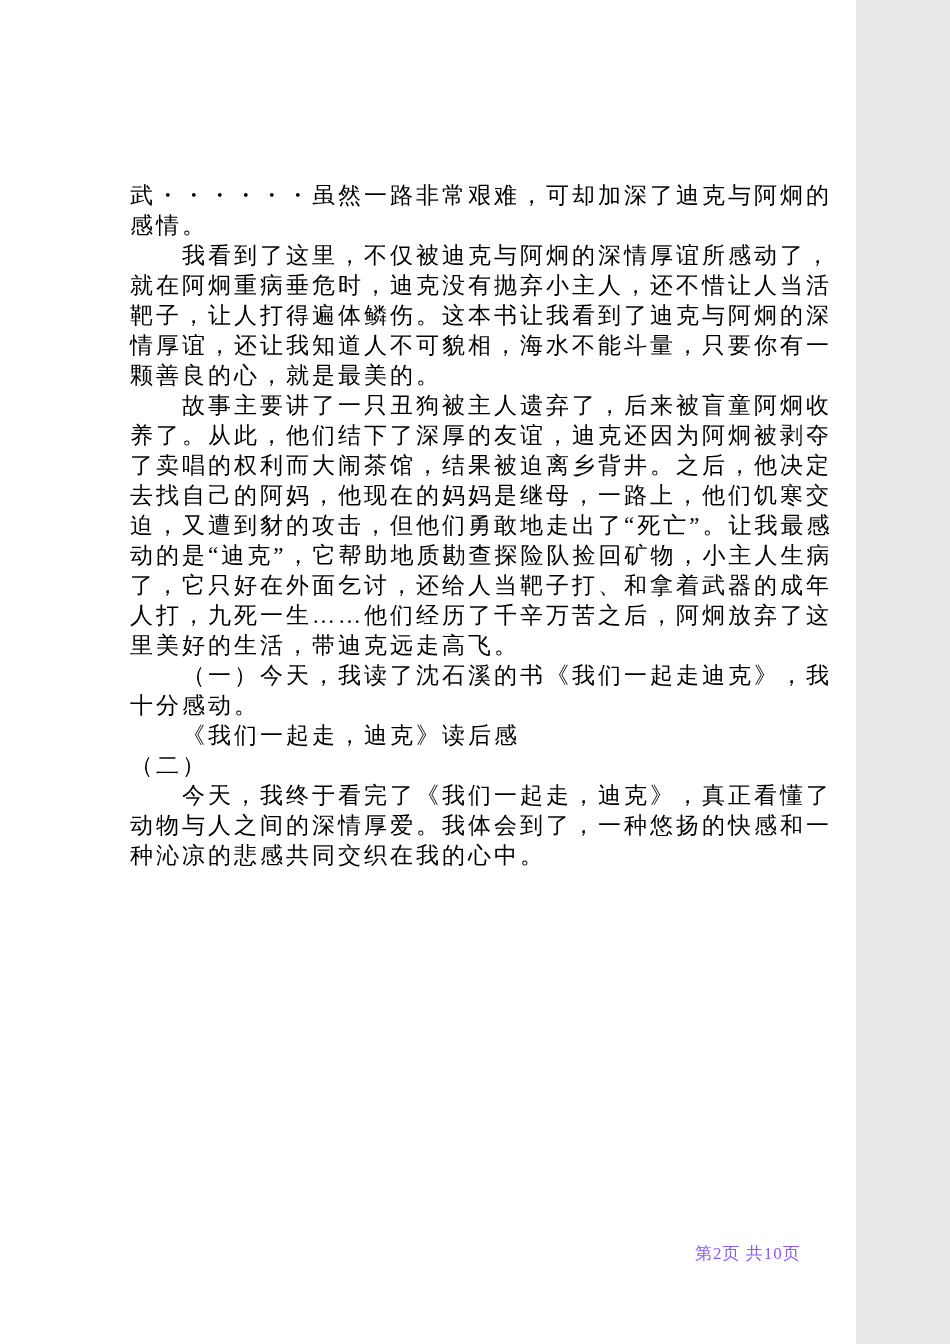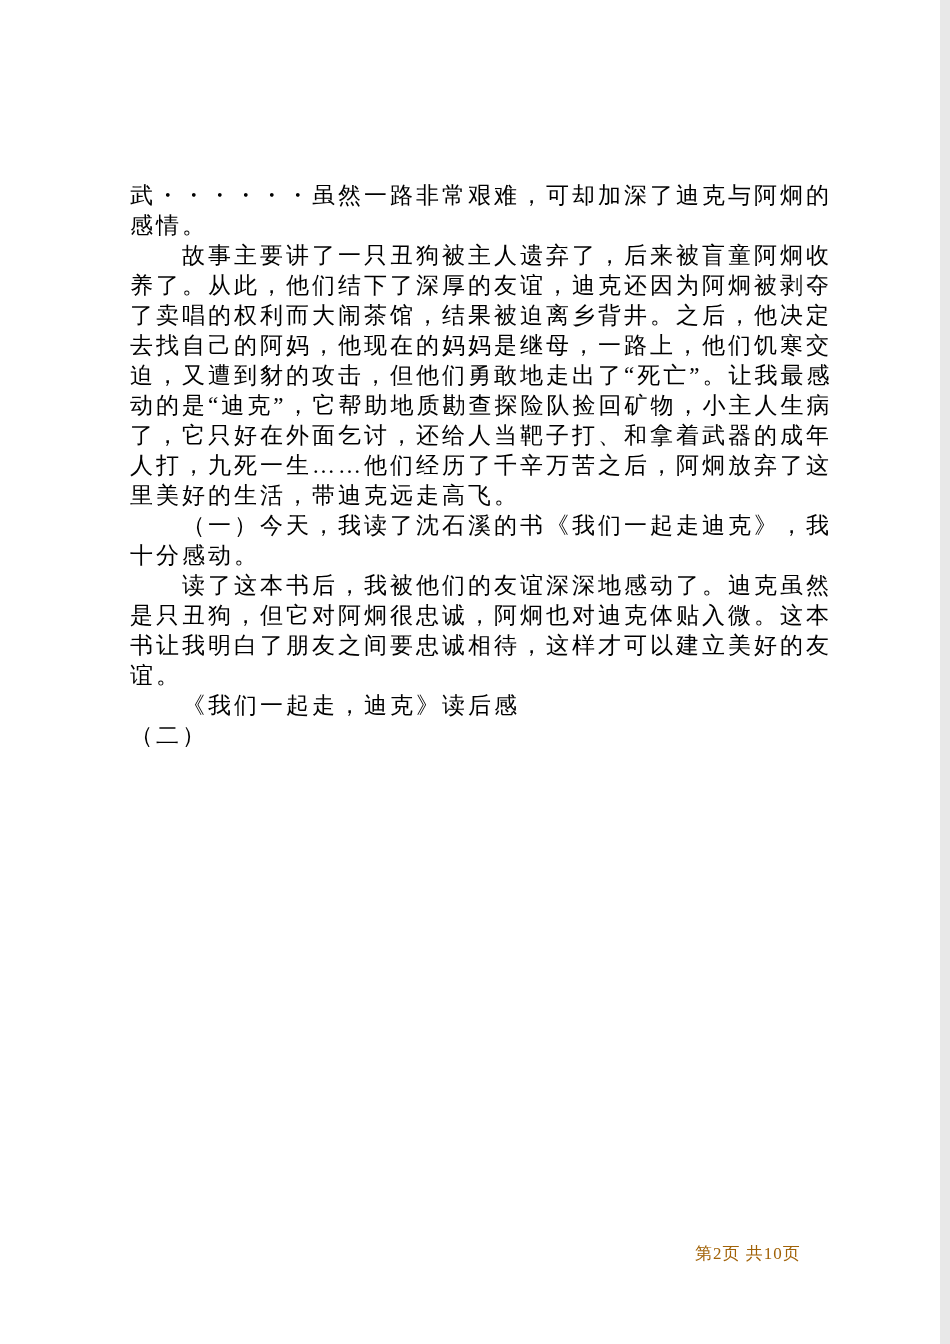--- a/index.html
+++ b/index.html
@@ -7,21 +7,21 @@
     padding: 0;
   }
   body {
     width: 950px;
     height: 1344px;
     background: #e8e8e8;
     font-family: "Liberation Serif", "DejaVu Serif", serif;
   }
   .page {
     position: relative;
-    width: 940px;
+    width: 856px;
     height: 1344px;
     background: #ffffff;
     overflow: hidden;
     color: #000000;
   }
   .doc-body {
     position: absolute;
     left: 130px;
     top: 181px;
     width: 703px;
@@ -39,32 +39,33 @@
   }
   p.para.indent {
     text-indent: 52px;
   }
   .page-footer {
     position: absolute;
     left: 695px;
     top: 1242px;
     font-size: 17px;
     letter-spacing: 1px;
-    color: #a16207;
+    color: #8b5cf6;
   }
 </style>
 </head>
 <body>
 
 <div class="page" style="background: rgb(255, 255, 255); color: rgb(0, 0, 0);">
   <div class="doc-body">
 
   <p class="para">武・・・・・・虽然一路非常艰难，可却加深了迪克与阿炯的感情。</p>
+      <p class="para indent">我看到了这里，不仅被迪克与阿炯的深情厚谊所感动了，就在阿炯重病垂危时，迪克没有抛弃小主人，还不惜让人当活靶子，让人打得遍体鳞伤。这本书让我看到了迪克与阿炯的深情厚谊，还让我知道人不可貌相，海水不能斗量，只要你有一颗善良的心，就是最美的。</p>
       <p class="para indent">故事主要讲了一只丑狗被主人遗弃了，后来被盲童阿炯收养了。从此，他们结下了深厚的友谊，迪克还因为阿炯被剥夺了卖唱的权利而大闹茶馆，结果被迫离乡背井。之后，他决定去找自己的阿妈，他现在的妈妈是继母，一路上，他们饥寒交迫，又遭到豺的攻击，但他们勇敢地走出了“死亡”。让我最感动的是“迪克”，它帮助地质勘查探险队捡回矿物，小主人生病了，它只好在外面乞讨，还给人当靶子打、和拿着武器的成年人打，九死一生……他们经历了千辛万苦之后，阿炯放弃了这里美好的生活，带迪克远走高飞。</p>
       <p class="para indent">（一）今天，我读了沈石溪的书《我们一起走迪克》，我十分感动。</p>
-      <p class="para indent">读了这本书后，我被他们的友谊深深地感动了。迪克虽然是只丑狗，但它对阿炯很忠诚，阿炯也对迪克体贴入微。这本书让我明白了朋友之间要忠诚相待，这样才可以建立美好的友谊。</p>
       <p class="para indent">《我们一起走，迪克》读后感</p>
       <p class="para">（二）</p>
+      <p class="para indent">今天，我终于看完了《我们一起走，迪克》，真正看懂了动物与人之间的深情厚爱。我体会到了，一种悠扬的快感和一种沁凉的悲感共同交织在我的心中。</p>
     </div>
   <div class="page-footer">
     <span>第2页 共10页</span>
   </div>
 </div>
 
 </body></html>

